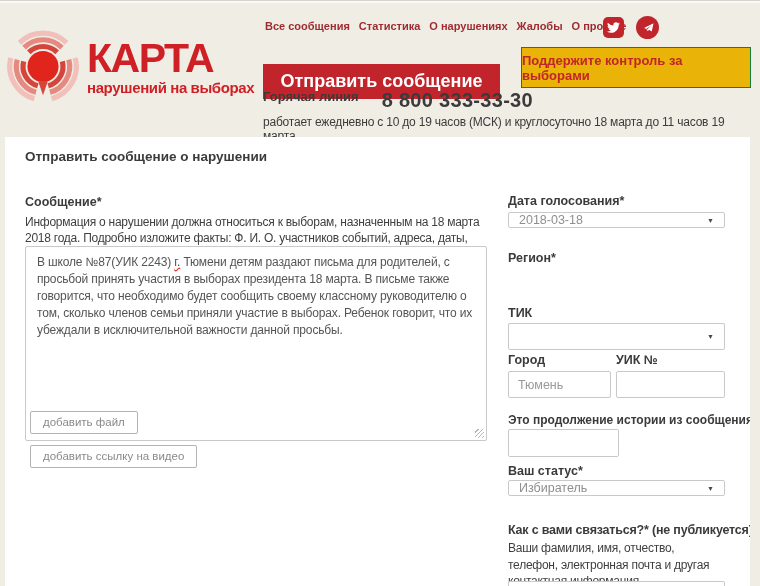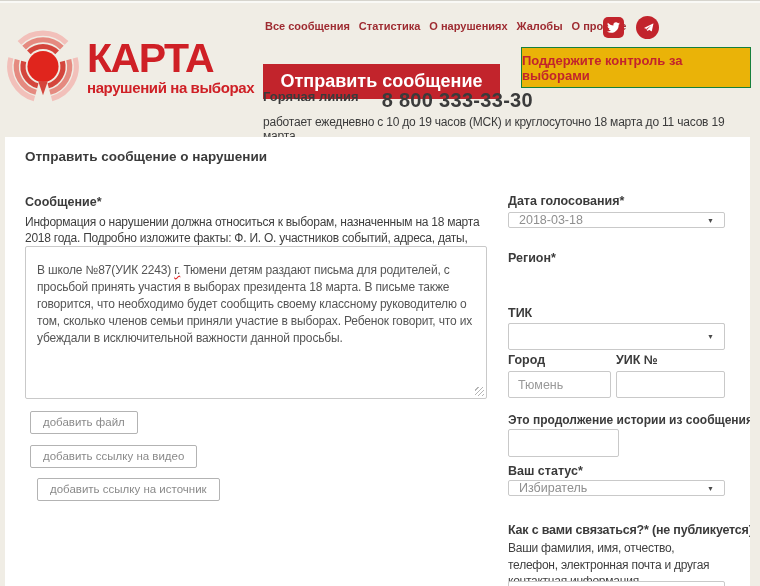--- a/index.html
+++ b/index.html
@@ -38,22 +38,22 @@
 
   
   .card{position:absolute;left:5px;top:137px;width:745px;height:449px;background:#fff;overflow:hidden;}
   .lbl{position:absolute;font-size:12.5px;font-weight:bold;color:#3b3b3b;}
 
   .form-title{position:absolute;left:20px;top:12px;margin:0;font-size:13.5px;font-weight:bold;color:#3b3b3b;}
   .required-note{position:absolute;left:20px;top:38px;font-size:11.5px;font-weight:bold;color:#c0222b;}
   .msg-lbl{left:20px;top:58px;}
   .msg-hint{position:absolute;left:20px;top:77px;width:470px;font-size:12px;line-height:16px;color:#3f3f3f;letter-spacing:-0.25px;}
 
-  .message-box{position:absolute;left:20px;top:109px;width:462px;height:153px;box-sizing:border-box;
-    border:1px solid #c9c9c9;border-radius:2px;background:#fff;padding:15px 11px;overflow:hidden;
+  .message-box{position:absolute;left:20px;top:109px;width:462px;height:195px;box-sizing:border-box;
+    border:1px solid #c9c9c9;border-radius:2px;background:#fff;padding:7px 11px;overflow:hidden;
     font-size:12px;line-height:17px;color:#555;letter-spacing:-0.15px;cursor:text;}
   .misspell{text-decoration:underline;text-decoration-style:wavy;text-decoration-color:#e02424;}
   .resize-handle{position:absolute;right:2px;bottom:2px;width:9px;height:9px;
     background:repeating-linear-gradient(135deg,transparent 0 2px,#b5b5b5 2px 3px);}
 
   .attach{position:absolute;background:#fff;border:1px solid #b3b3b3;border-radius:2px;color:#8a8a8a;
     font-size:11.5px;font-family:inherit;padding:4px 12px 5px;cursor:pointer;white-space:nowrap;}
   .a1{left:25px;top:274px;}
   .a2{left:25px;top:308px;}
   .a3{left:32px;top:341px;}
@@ -158,21 +158,20 @@
   <label class="lbl msg-lbl">Сообщение*</label>
   <div class="msg-hint">Информация о нарушении должна относиться к выборам, назначенным на 18 марта 2018 года. Подробно изложите факты: Ф. И. О. участников событий, адреса, даты, время, ссылки на источники.</div>
 
   <div class="message-box">
     <span>В школе №87(УИК 2243) </span><span class="misspell">г.</span><span> Тюмени детям раздают письма для родителей, с просьбой принять участия в выборах президента 18 марта. В письме также говорится, что необходимо будет сообщить своему классному руководителю о том, сколько членов семьи приняли участие в выборах. Ребенок говорит, что их убеждали в исключительной важности данной просьбы.</span>
     <span class="resize-handle"></span>
   </div>
 
   <button class="attach a2">добавить ссылку на видео</button>
   <button class="attach a1">добавить файл</button>
-  <button class="attach a3">добавить ссылку на источник</button>
 
   <label class="lbl lbl-date">Дата голосования*</label>
   <div class="select sel-date">
     <span>2018-03-18</span>
     <span class="caret">▼</span>
   </div>
 
   <label class="lbl lbl-region">Регион*</label>
   <div class="select sel-region">
     <span>Тюменская область</span>

